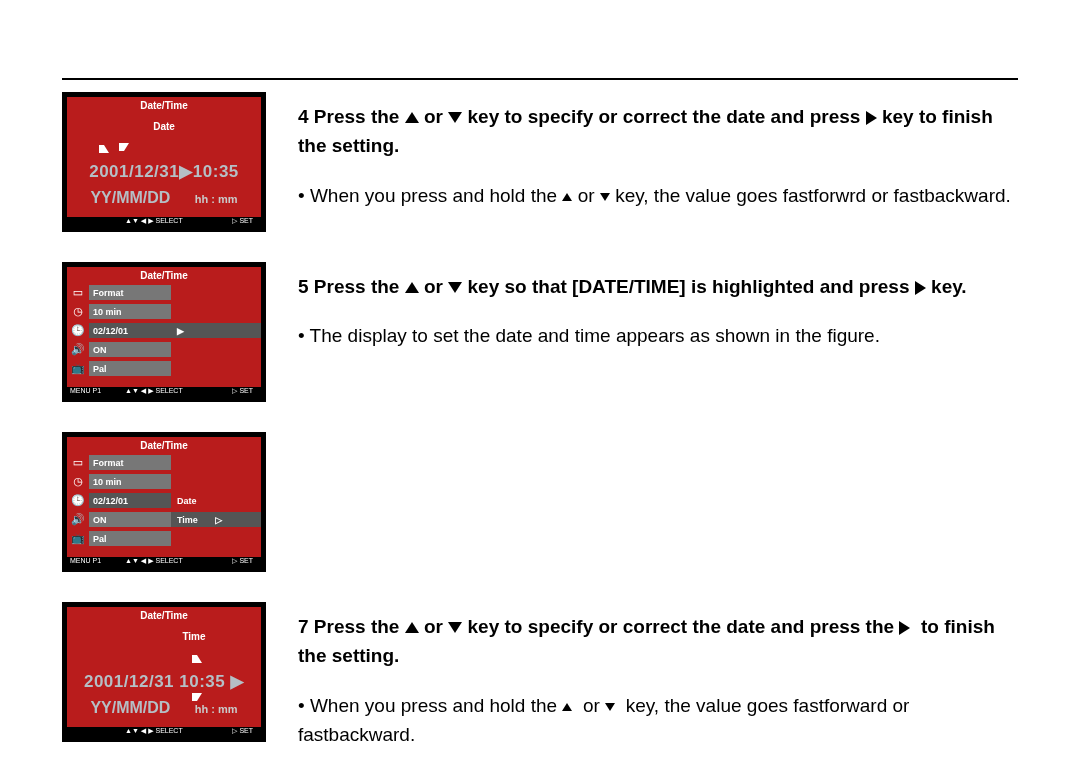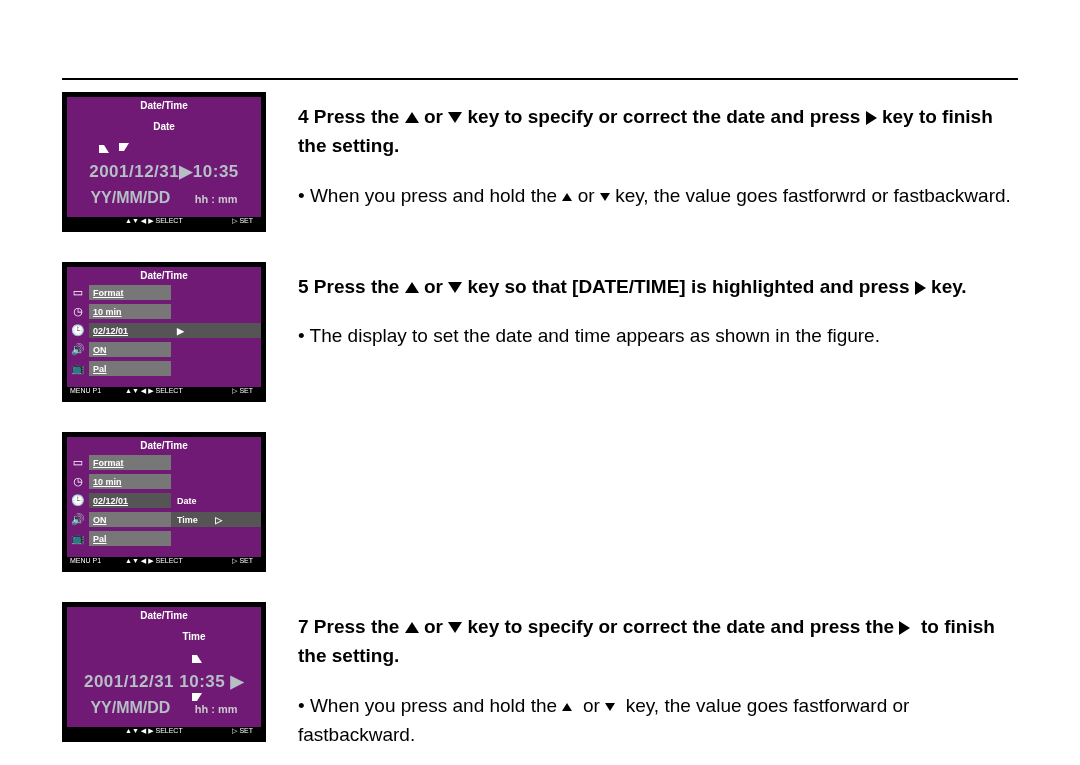--- a/index.html
+++ b/index.html
@@ -7,31 +7,31 @@
   .hr{position:absolute;left:62px;top:78px;width:956px;height:2px;background:#000;}
   .content{position:absolute;left:62px;top:92px;width:956px;}
   .step{position:relative;margin-bottom:20px;min-height:140px;}
   .step .texts{position:absolute;left:236px;top:10px;width:720px;}
   .step .hd{font-weight:700;font-size:19px;color:#000;line-height:1.55;}
   .step .hd .num{display:inline;}
   .step .bd{font-size:19px;color:#000;line-height:1.55;margin-top:20px;}
   .pagenum{position:absolute;left:62px;bottom:20px;font-size:19px;color:#000;}
   
   .cam{position:absolute;left:0;top:0;width:204px;height:140px;background:#000;}
-  .cam .bezel{position:absolute;left:5px;top:5px;width:194px;height:130px;background:#701a75;}
+  .cam .bezel{position:absolute;left:5px;top:5px;width:194px;height:130px;background:#b91c1c;}
   .cam .title{position:absolute;left:0;right:0;top:3px;text-align:center;color:#fff;font-size:10px;font-weight:700;}
   .cam .footer{position:absolute;left:0;right:0;bottom:0;height:10px;background:#000;color:#fff;font-size:7px;}
   .cam .footer .fl{position:absolute;left:3px;top:0;}
   .cam .footer .fsel{position:absolute;left:58px;top:0;}
   .cam .footer .fset{position:absolute;right:8px;top:0;}
   
   .cam .list{position:absolute;left:0;top:16px;width:100%;}
   .cam .row{display:flex;align-items:center;height:19px;}
   .cam .row .ico{width:22px;display:flex;align-items:center;justify-content:center;color:#fff;font-size:11px;}
-  .cam .row .lab{width:78px;background:#777;color:#fff;font-size:9px;font-weight:700;height:15px;display:flex;align-items:center;padding-left:4px;margin:1px 0;text-decoration:underline;}
+  .cam .row .lab{width:78px;background:#777;color:#fff;font-size:9px;font-weight:700;height:15px;display:flex;align-items:center;padding-left:4px;margin:1px 0;}
   .cam .row .lab.hl{background:#555;}
   .cam .row .sub{flex:1;display:flex;align-items:center;padding-left:6px;font-size:9px;color:#fff;font-weight:700;height:15px;margin:1px 0;}
   .cam .row .sub.hl{background:#555;}
   
   .cam .sublabel{position:absolute;left:0;right:0;top:24px;text-align:center;color:#fff;font-size:10px;font-weight:700;}
   .cam .arrowUp{position:absolute;color:#fff;font-size:12px;}
   .cam .bigline{position:absolute;left:0;right:0;top:64px;color:#b5bfc5;font-size:17px;font-weight:900;text-align:center;letter-spacing:0.5px;white-space:nowrap;}
   .cam .arrowDn{position:absolute;color:#fff;font-size:12px;}
   .cam .fmt{position:absolute;left:0;right:0;top:92px;text-align:center;}
   .cam .fmt .f1{color:#b5bfc5;font-weight:900;font-size:16px;}

